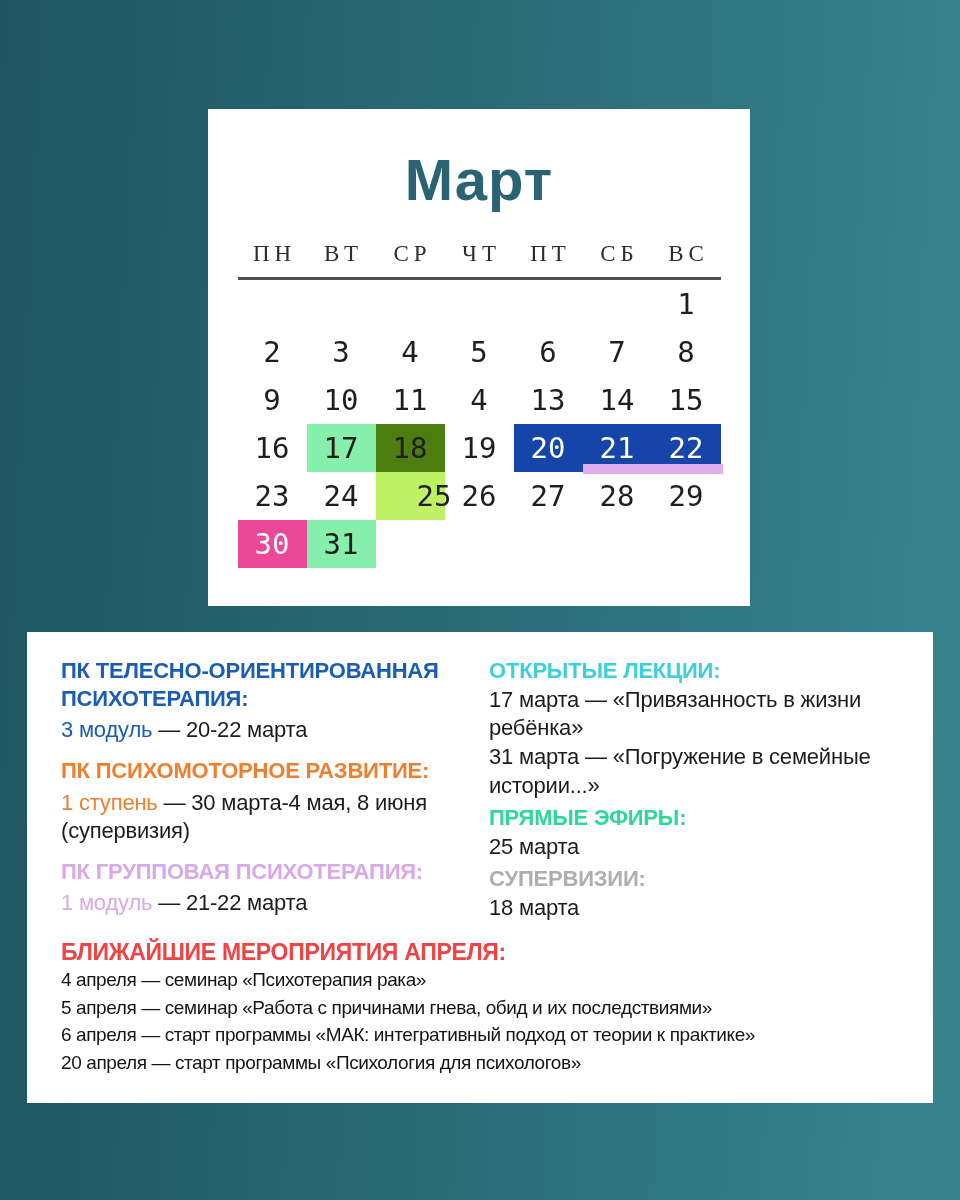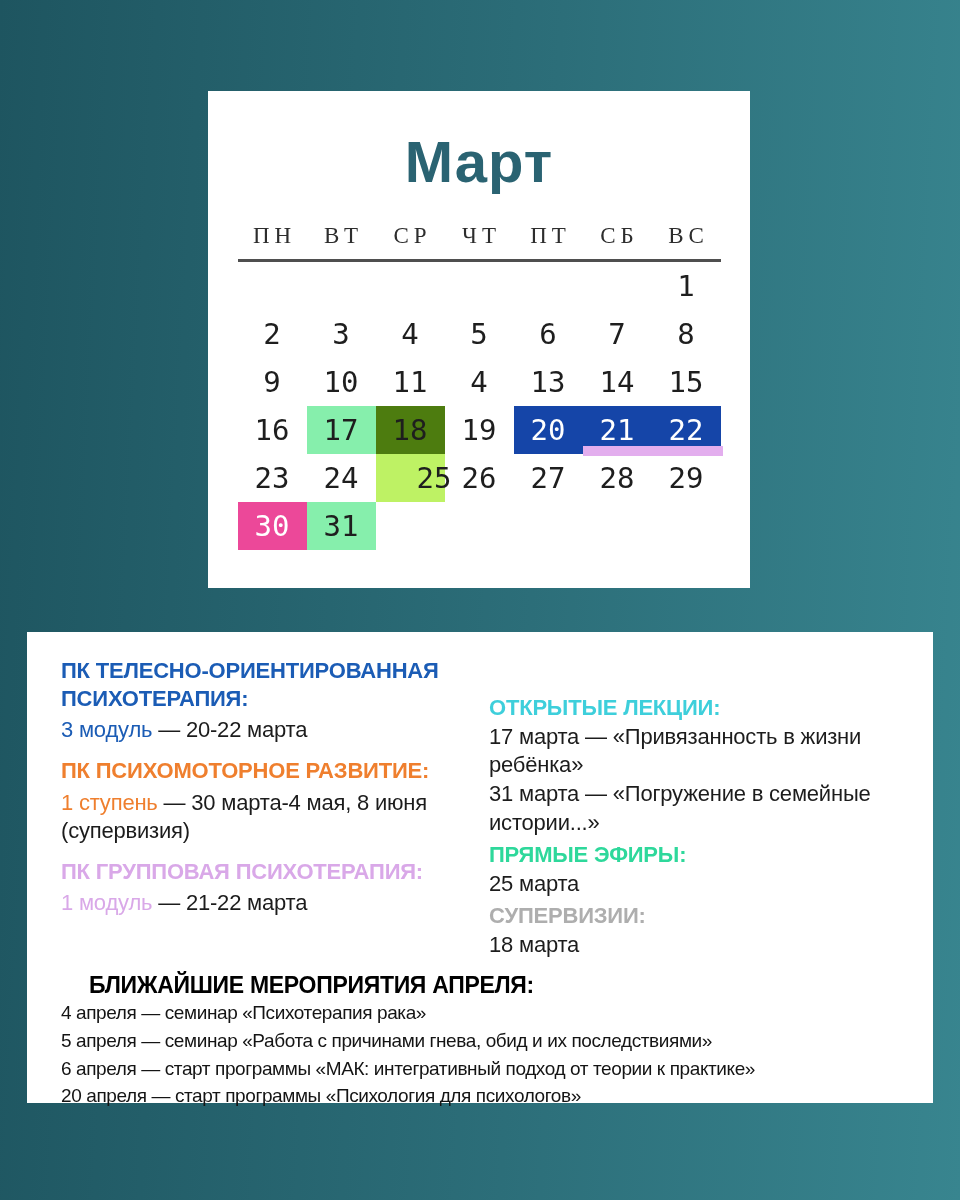--- a/index.html
+++ b/index.html
@@ -6,21 +6,21 @@
   html, body { width: 960px; height: 1200px; }
   body {
     position: relative;
     overflow: hidden;
     background: linear-gradient(93deg, #1e5560 0%, #2c6e79 55%, #38858f 100%);
     font-family: "Liberation Sans", sans-serif;
   }
 
   
   .cal-card {
-    position: absolute; left: 208px; top: 91px;
+    position: absolute; left: 208px; top: 109px;
     width: 542px; height: 497px;
     background: #ffffff;
   }
   .month-title {
     margin-top: 38px;
     text-align: center;
     font-size: 58px;
     font-weight: bold;
     color: #2a6372;
     letter-spacing: 1px;
@@ -60,21 +60,21 @@
 
   
   .info-card {
     position: absolute; left: 27px; top: 632px;
     width: 906px; height: 471px;
     background: #ffffff;
     padding: 25px 18px 0 34px;
   }
   .cols { display: flex; }
   .col-left  { width: 428px; }
-  .col-right { flex: 1; margin-top: 37px; }
+  .col-right { flex: 1; }
 
   .sec { margin-bottom: 13px; }
   .sec-heading {
     font-size: 22px; font-weight: bold; line-height: 1.28;
     letter-spacing: -0.2px;
   }
   .sec-item {
     font-size: 22px; line-height: 1.28; color: #1c1c1c; margin-top: 3px;
     letter-spacing: -0.2px;
   }
@@ -82,23 +82,22 @@
   .c-orange { color: #ef7f2e; }
   .c-pink   { color: #d9a8e8; }
   .c-cyan   { color: #3ecfdb; }
   .c-green  { color: #2ed89b; }
   .c-gray   { color: #aeaeae; }
   .sec-tight { margin-bottom: 4px; }
   .sec-tight .sec-item { margin-top: 1px; }
 
   .april { margin-top: 9px; }
   .april-heading {
-    font-size: 23px; font-weight: bold; color: #000000;
+    font-size: 23px; font-weight: bold; color: #ef4444;
     letter-spacing: -0.3px;
-    margin-left: 28px;
   }
   .april-item {
     font-size: 19px; line-height: 1.4; color: #141414;
     letter-spacing: -0.4px;
     margin-top: 1px;
   }
 </style>
 </head>
 <body>
 

